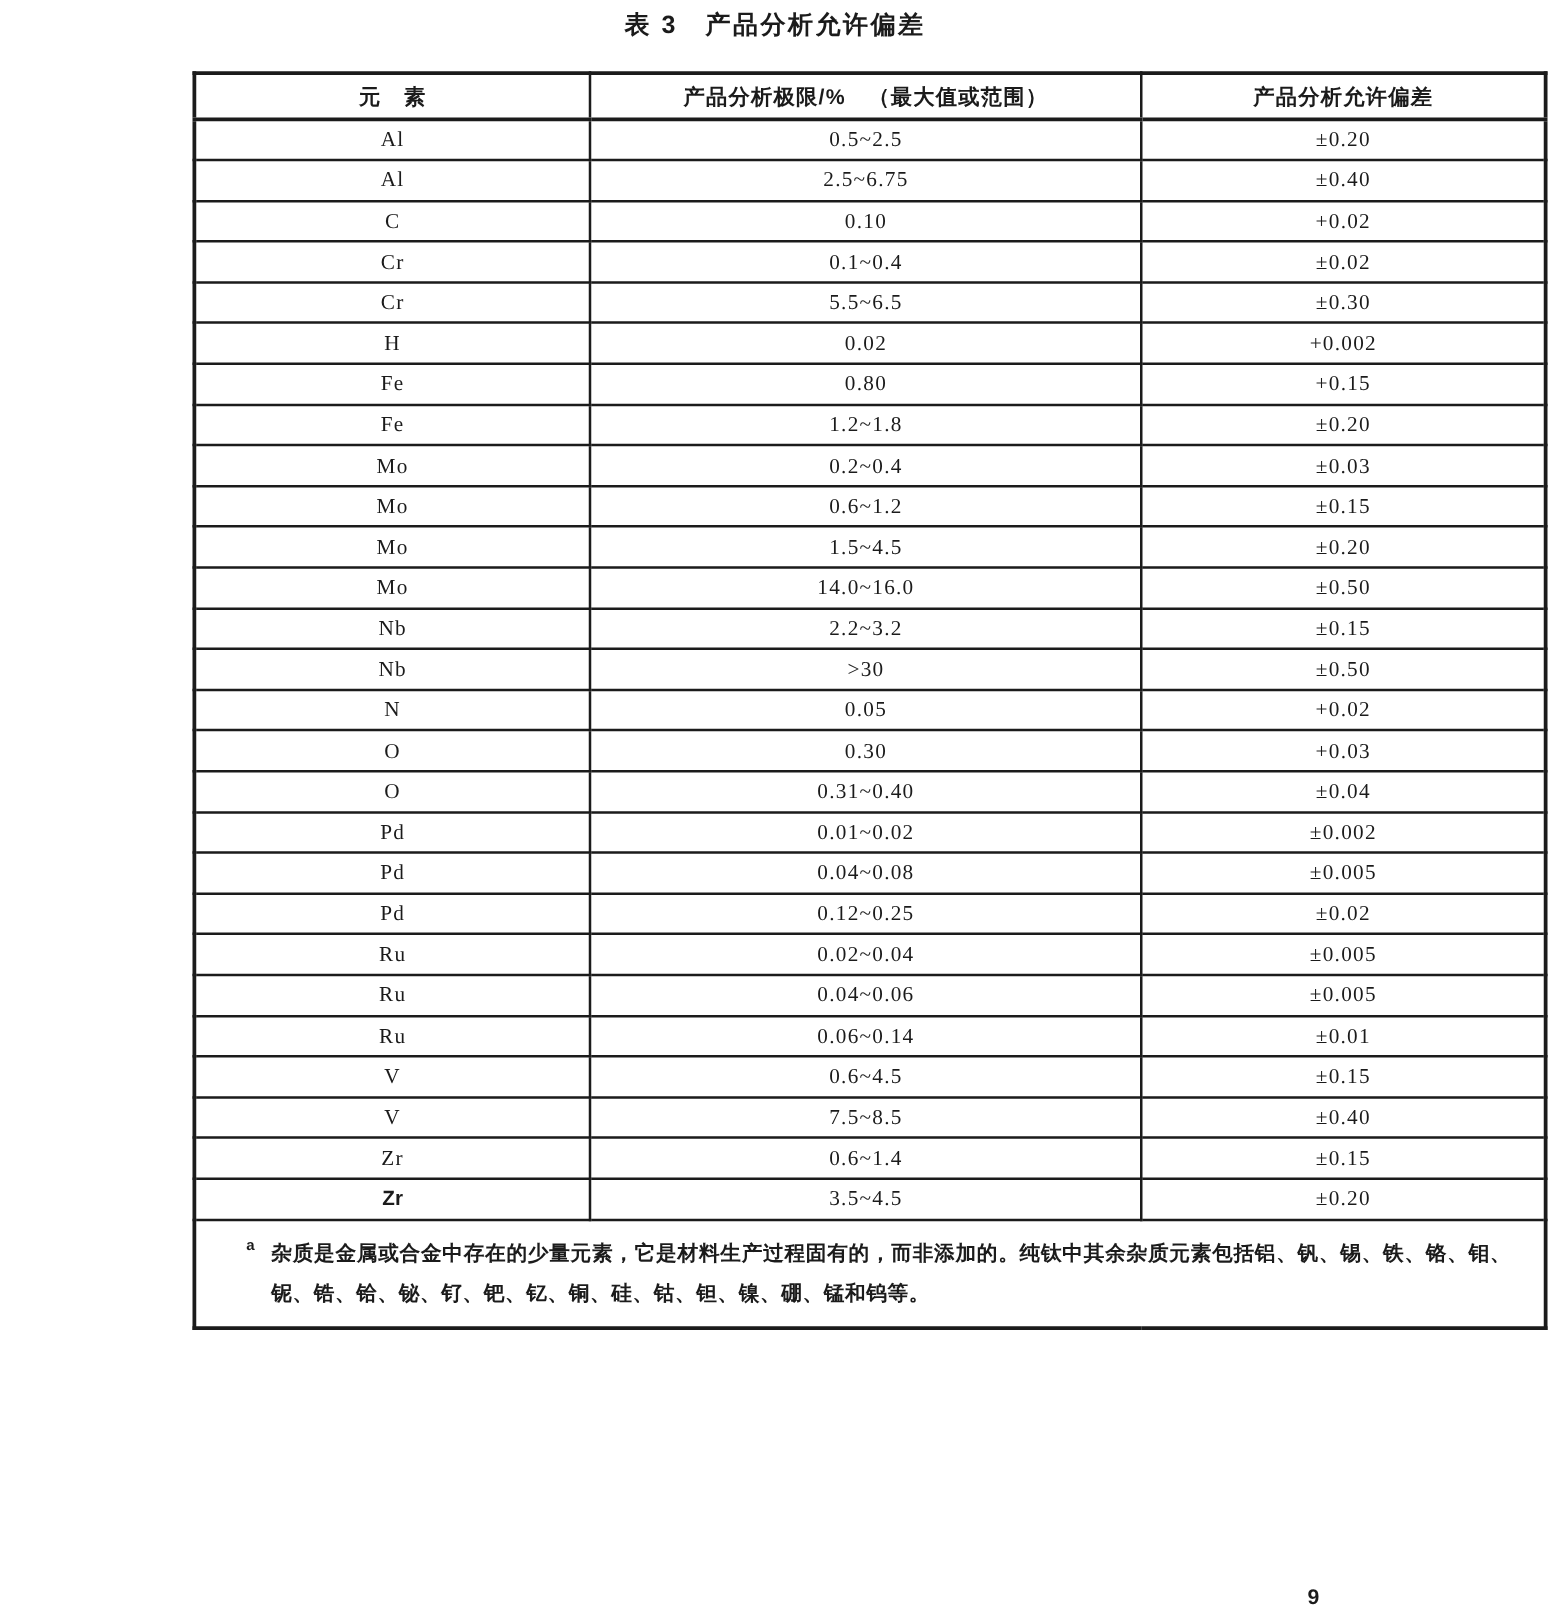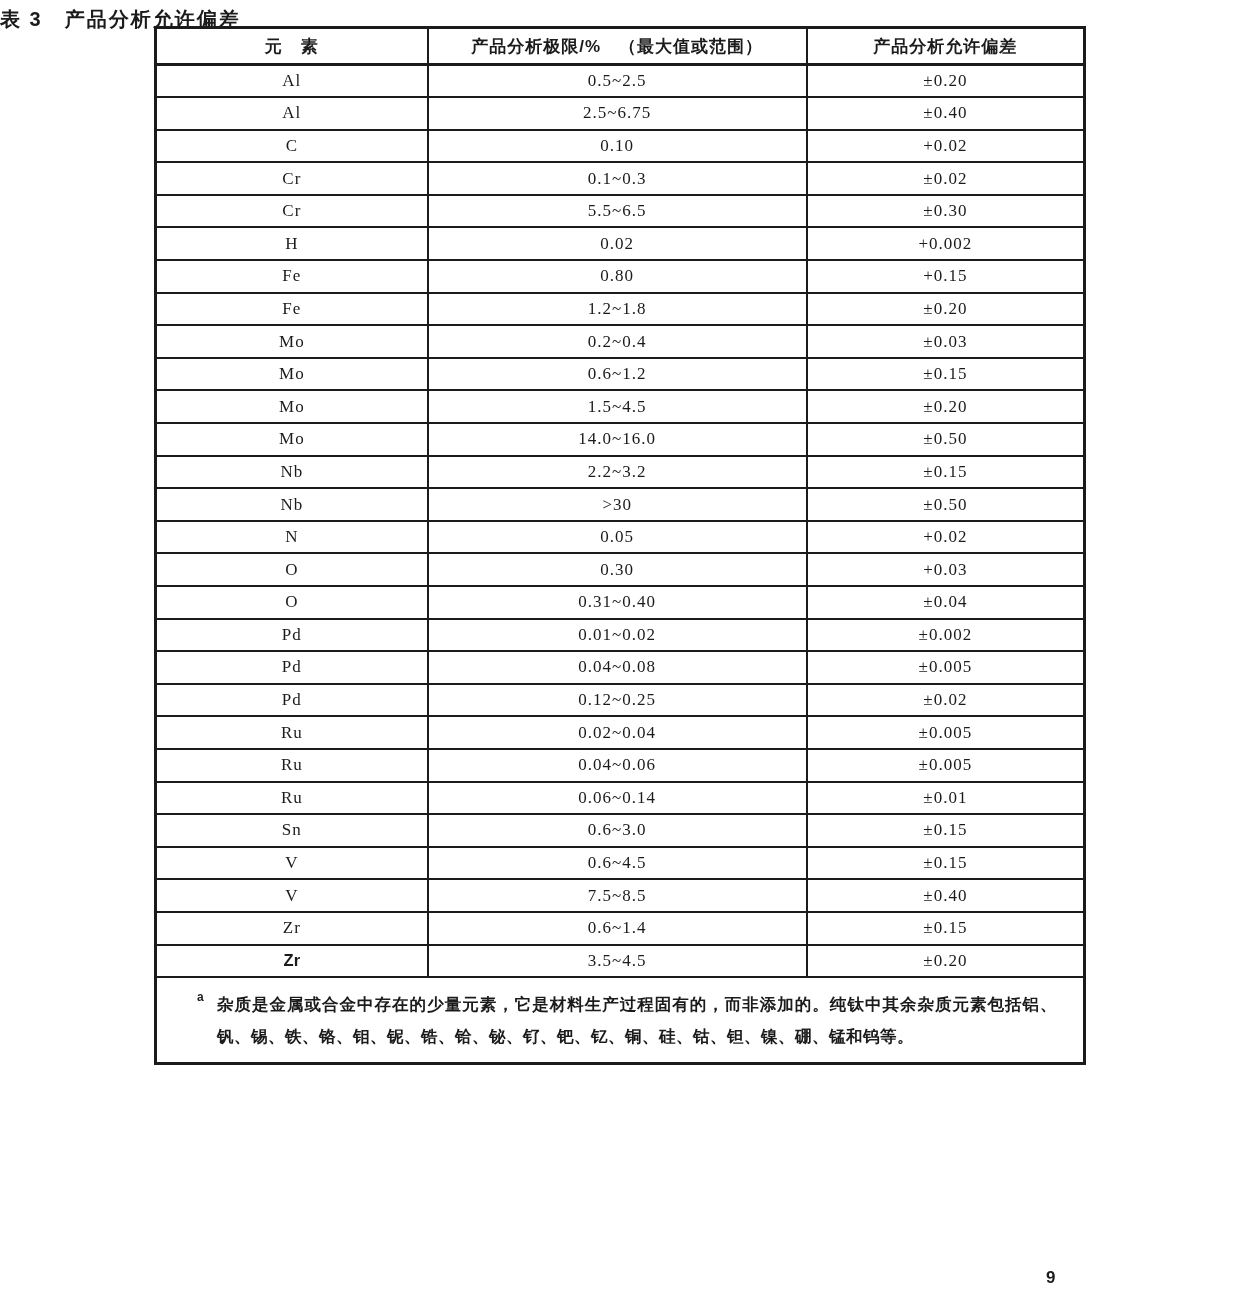--- a/index.html
+++ b/index.html
@@ -17,30 +17,31 @@
     width: 1240px;
     height: 1295px;
     background: var(--paper);
     overflow: hidden;
   }
   .doc-title {
     position: absolute;
     top: 6px;
     left: 0;
     width: 100%;
+    text-align: center;
     font-family: "Liberation Sans", "DejaVu Sans", sans-serif;
     font-weight: bold;
     font-size: 20px;
     letter-spacing: 2px;
   }
   table.gb-table {
     position: absolute;
     left: 154px;
-    top: 26px;
-    width: 932px;
+    top: 57px;
+    width: 1084px;
     border-collapse: collapse;
     table-layout: fixed;
     border: 3px solid var(--ink);
   }
   col.c1 { width: 29.3%; }
   col.c2 { width: 40.8%; }
   col.c3 { width: 29.9%; }
   th, td {
     border: 2px solid var(--ink);
     text-align: center;
@@ -129,21 +130,21 @@
           <td>2.5~6.75</td>
           <td>±0.40</td>
         </tr>
         <tr>
           <td>C</td>
           <td>0.10</td>
           <td>+0.02</td>
         </tr>
         <tr>
           <td>Cr</td>
-          <td>0.1~0.3</td>
+          <td>0.1~0.4</td>
           <td>±0.02</td>
         </tr>
         <tr>
           <td>Cr</td>
           <td>5.5~6.5</td>
           <td>±0.30</td>
         </tr>
         <tr>
           <td>H</td>
           <td>0.02</td>
@@ -226,25 +227,20 @@
         </tr>
         <tr>
           <td>Ru</td>
           <td>0.04~0.06</td>
           <td>±0.005</td>
         </tr>
         <tr>
           <td>Ru</td>
           <td>0.06~0.14</td>
           <td>±0.01</td>
-        </tr>
-        <tr>
-          <td>Sn</td>
-          <td>0.6~3.0</td>
-          <td>±0.15</td>
         </tr>
         <tr>
           <td>V</td>
           <td>0.6~4.5</td>
           <td>±0.15</td>
         </tr>
         <tr>
           <td>V</td>
           <td>7.5~8.5</td>
           <td>±0.40</td>

